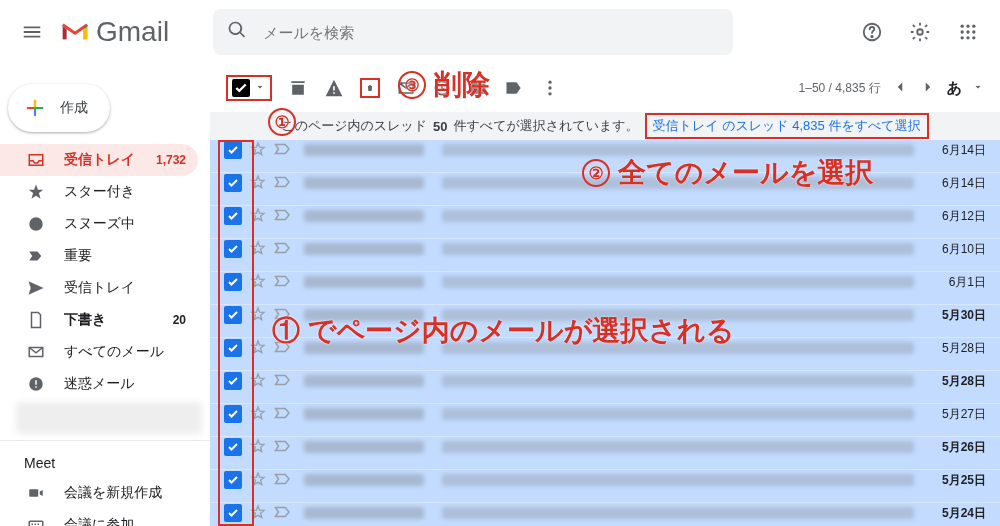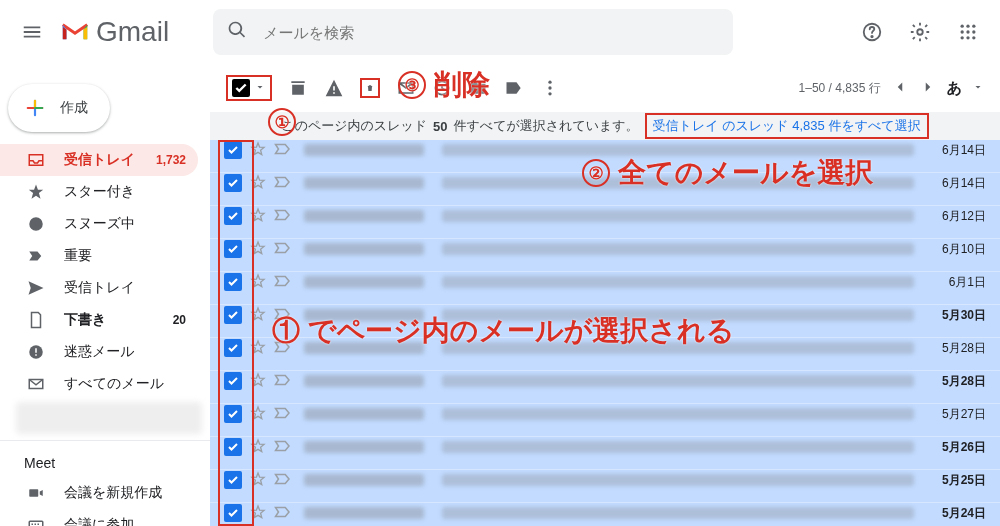--- a/index.html
+++ b/index.html
@@ -183,35 +183,35 @@
             <svg width="18" height="18" viewBox="0 0 24 24" fill="currentColor">
               <path d="M6 2h9l3 3v17H6z" fill="none" stroke="currentColor" stroke-width="2"></path>
             </svg>
           </span>
     <span>下書き</span>
     <span class="badge">20</span>
         </div>
         <div class="nav-item">
           <span class="nico">
             <svg width="18" height="18" viewBox="0 0 24 24" fill="currentColor">
+              <path d="M3 6h18v12H3z" fill="none" stroke="currentColor" stroke-width="2"></path>
+              <path d="M3 6l9 7 9-7" fill="none" stroke="currentColor" stroke-width="2"></path>
+            </svg>
+          </span>
+    <span>すべてのメール</span>
+    </div>
+        <div class="nav-item">
+          <span class="nico">
+            <svg width="18" height="18" viewBox="0 0 24 24" fill="currentColor">
               <circle cx="12" cy="12" r="9"></circle>
               <rect x="11" y="7" width="2" height="6" fill="#fff"></rect>
               <rect x="11" y="15" width="2" height="2" fill="#fff"></rect>
             </svg>
           </span>
     <span>迷惑メール</span>
-    </div>
-        <div class="nav-item">
-          <span class="nico">
-            <svg width="18" height="18" viewBox="0 0 24 24" fill="currentColor">
-              <path d="M3 6h18v12H3z" fill="none" stroke="currentColor" stroke-width="2"></path>
-              <path d="M3 6l9 7 9-7" fill="none" stroke="currentColor" stroke-width="2"></path>
-            </svg>
-          </span>
-    <span>すべてのメール</span>
     </div>
       </div>
     <div class="blur-row"></div>
     <div class="divider"></div>
     <div class="meet-title">Meet</div>
     <div id="meet-list">
         <div class="nav-item">
           <span class="nico">
             <svg width="18" height="18" viewBox="0 0 24 24" fill="currentColor">
               <rect x="3" y="7" width="12" height="10" rx="1"></rect>

